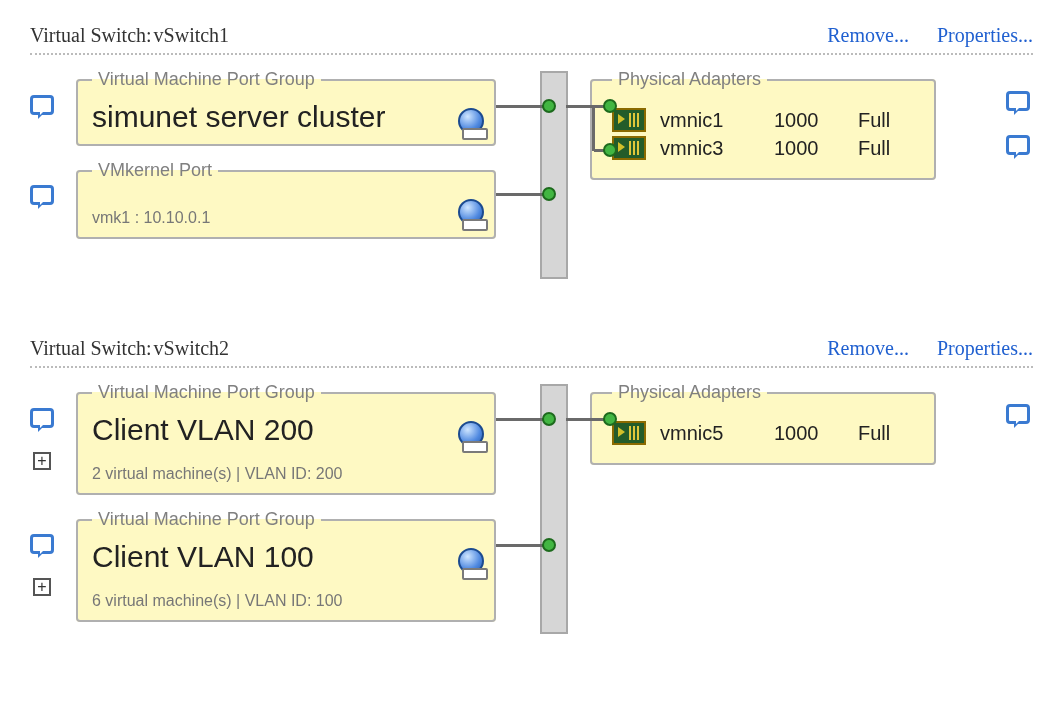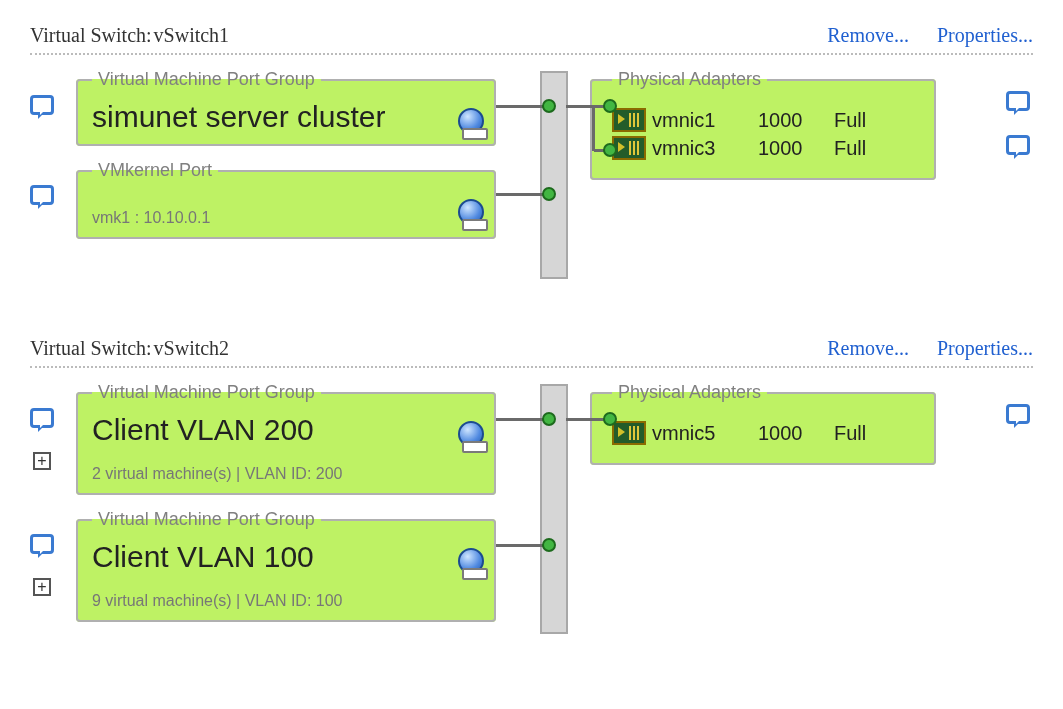--- a/index.html
+++ b/index.html
@@ -33,40 +33,40 @@
     flex-direction: column;
     gap: 14px;
   }
   fieldset.box {
     position: relative;
     border: 2px solid #b0b0b0;
     border-radius: 4px;
     margin: 0;
     padding: 10px 14px 10px 14px;
     width: 420px;
-    background: #bef264;
+    background: #fef9c3;
   }
   fieldset.box legend {
     color: #808080;
     font-size: 18px;
     padding: 0 6px;
   }
   fieldset.phys {
     position:absolute;
     left: 560px;
     top: 0;
     width: 346px;
     padding: 14px 14px 14px 20px;
   }
   .pg-name { color: #222; font-size: 30px; }
   .pg-sub  { color: #777; font-size: 16px; margin-top: 18px; }
   .row-item {
     display:flex;
     align-items:center;
-    gap: 6px;
+    gap: 14px;
     margin: 4px 0;
   }
   .nic-name { min-width: 100px; }
   .nic-speed { min-width: 70px; }
   .nic-dup {}
   
   .spine {
     position:absolute;
     left: 510px;
     top: 2px;
@@ -248,21 +248,21 @@
         <div class="pg-name">Client VLAN 200</div>
         <div class="pg-sub">2 virtual machine(s) | VLAN ID: 200</div>
         <div class="globe">
             <span class="dot"></span>
           </div>
       </fieldset>
 
       <fieldset class="box">
         <legend>Virtual Machine Port Group</legend>
         <div class="pg-name">Client VLAN 100</div>
-        <div class="pg-sub">9 virtual machine(s) | VLAN ID: 100</div>
+        <div class="pg-sub">6 virtual machine(s) | VLAN ID: 100</div>
         <div class="globe">
             <span class="dot"></span>
           </div>
       </fieldset>
     </div>
 
     <fieldset class="box phys">
       <legend>Physical Adapters</legend>
       <div class="row-item">
         <div class="nic-icon"></div>

